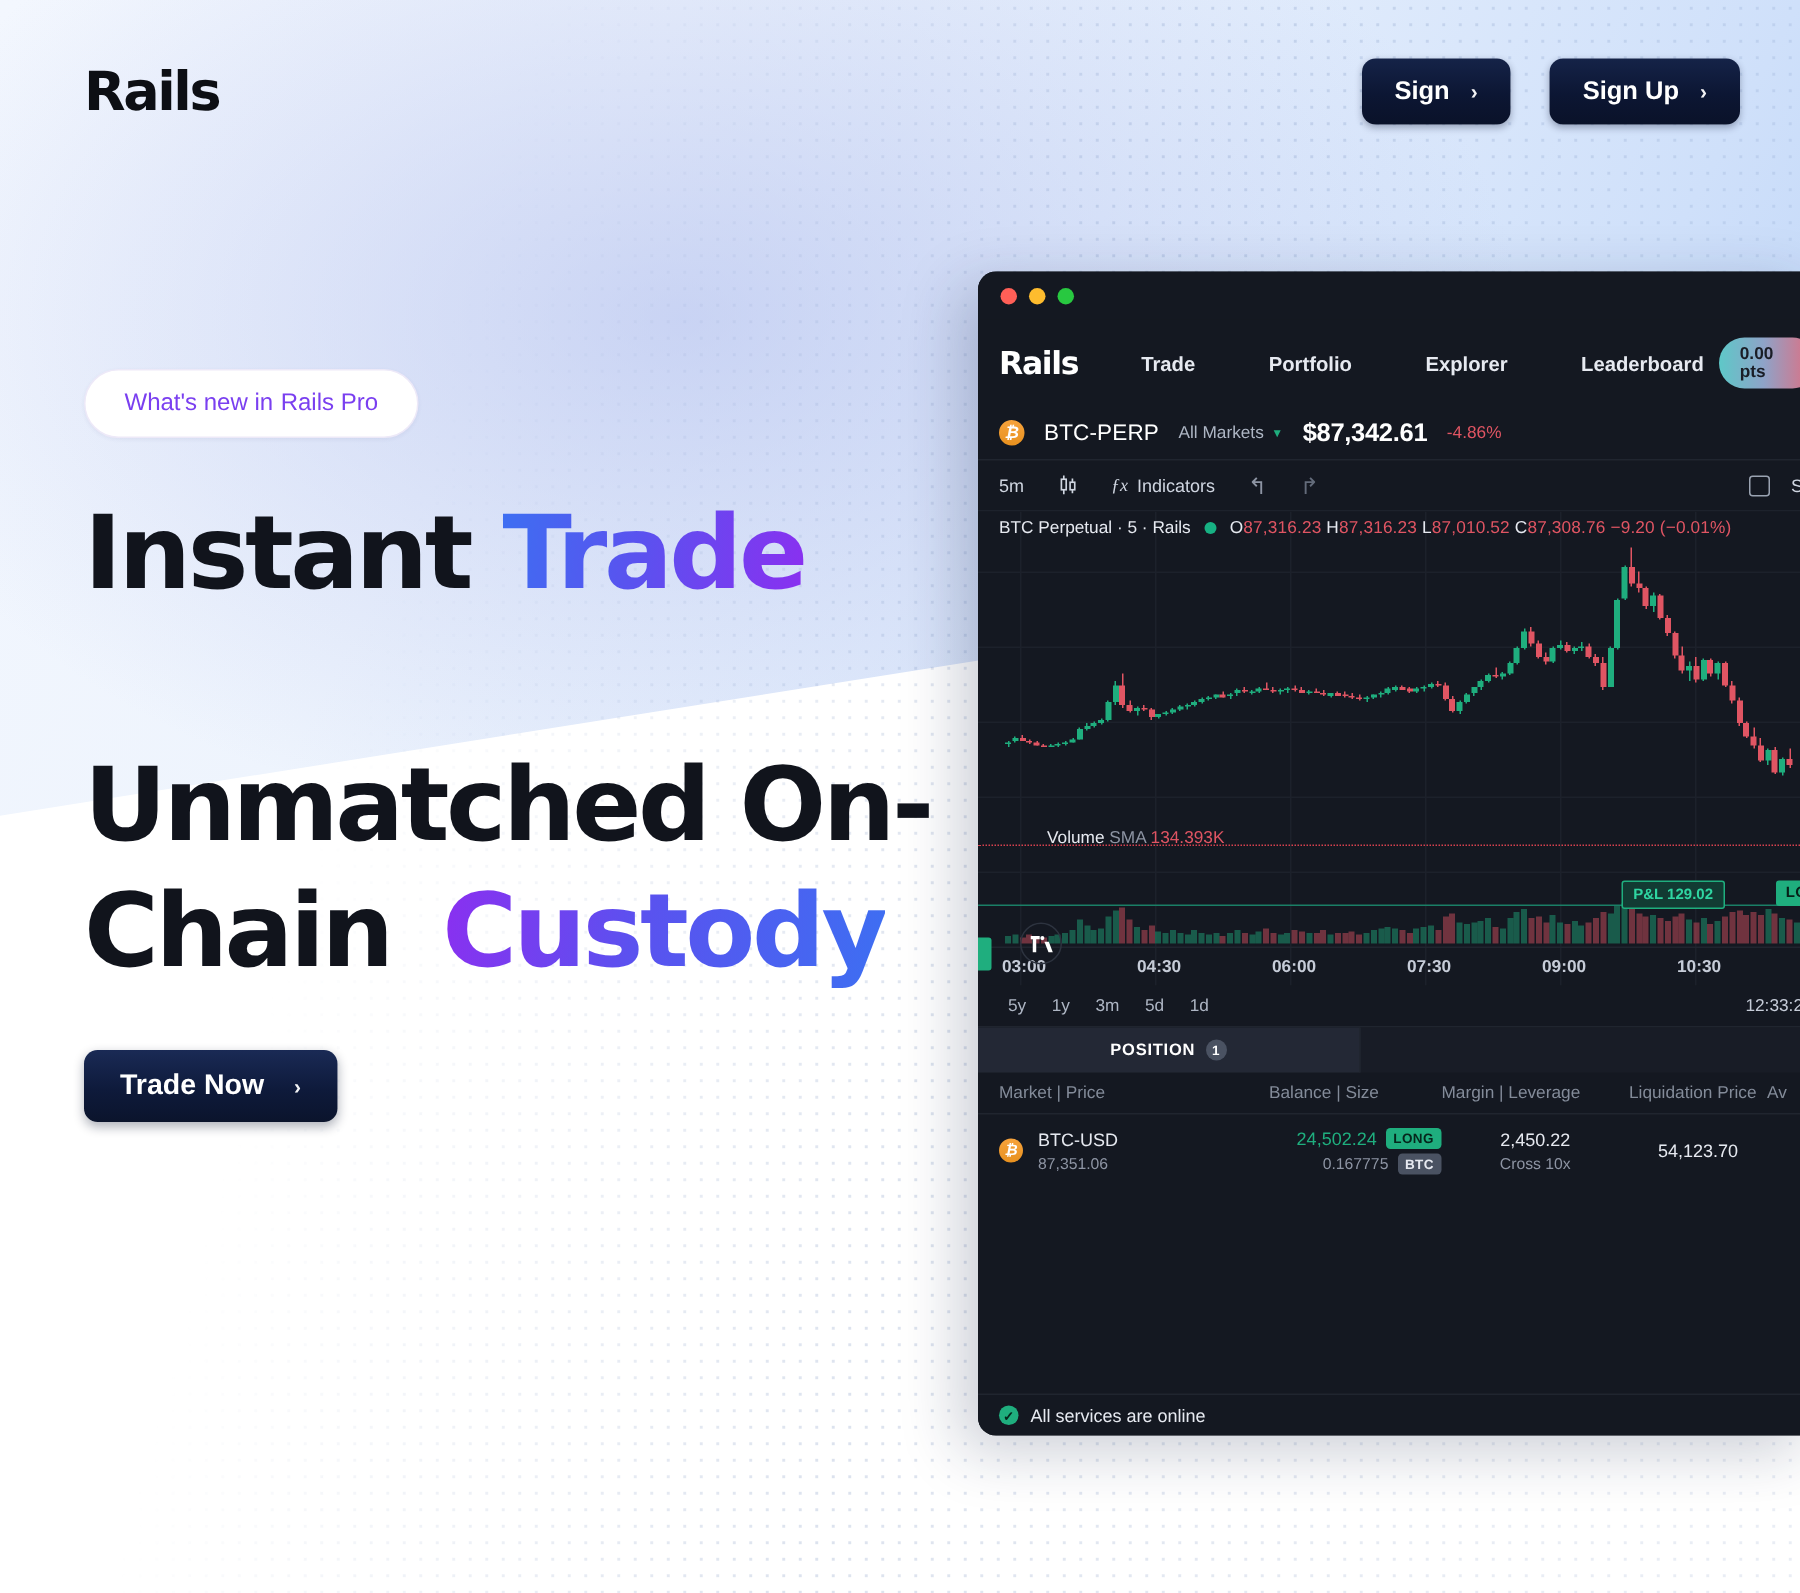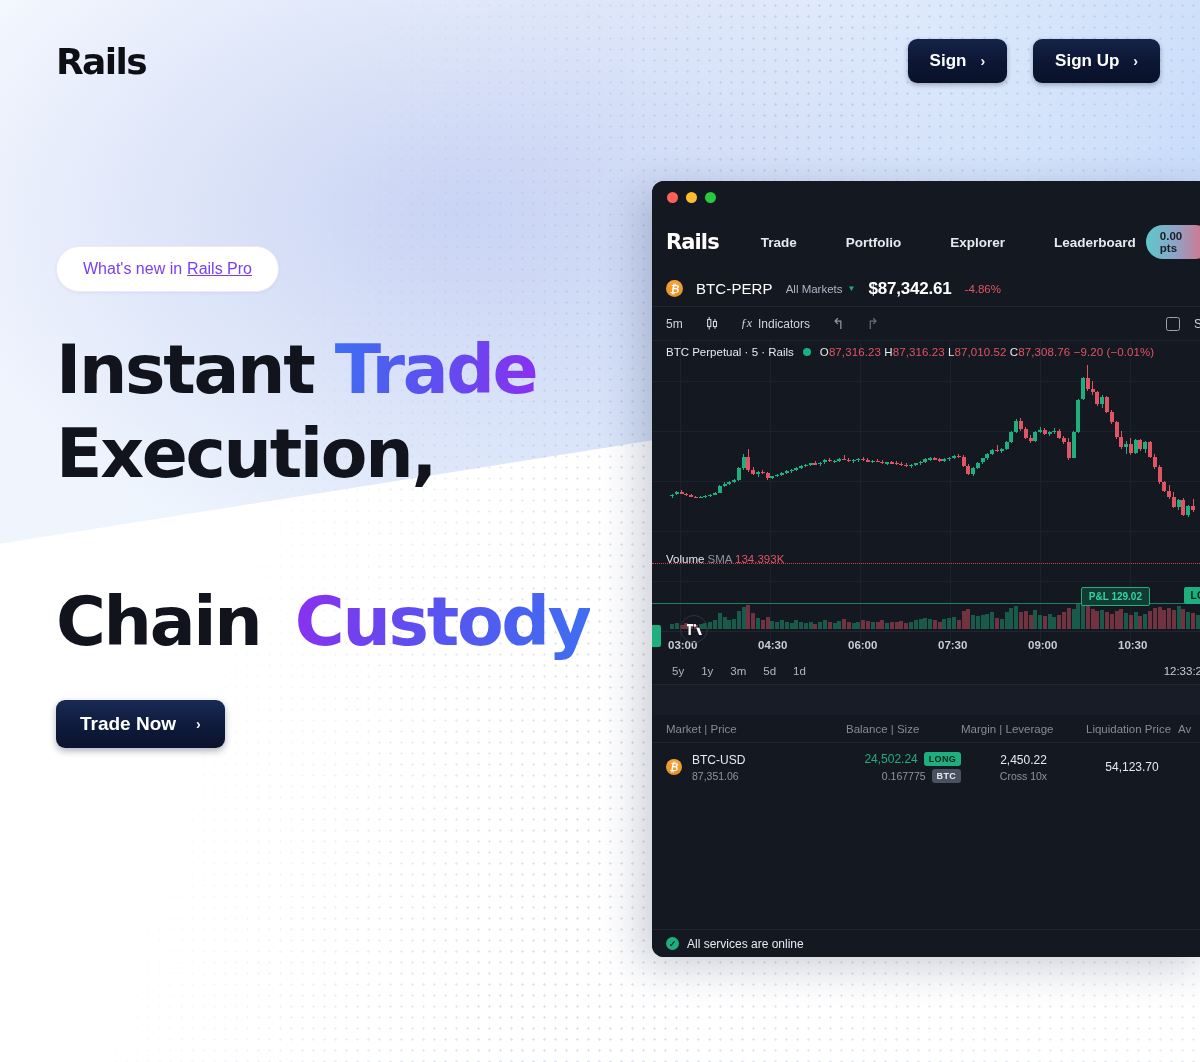--- a/index.html
+++ b/index.html
@@ -55,21 +55,21 @@
   .chev{ font-size:14px; font-weight:700; opacity:.95; }
 
   
   #hero{ position:absolute; left:56px; top:246px; width:620px; z-index:15; }
   #whats-new-pill{
     display:inline-flex; align-items:center; background:#fff;
     border:1px solid #ede9f8; border-radius:999px;
     padding:13px 26px; font-size:16px; color:#7a3ff0; font-weight:500;
     box-shadow:0 1px 3px rgba(60,60,110,.07); cursor:pointer; gap:5px;
   }
-  #whats-new-link{ text-decoration:underline; color:#7a3ff0; }
+  #whats-new-link{ color:#7a3ff0; }
 
   #hero-title{
     margin-top:36px; font-size:68px; line-height:84px;
     font-weight:800; letter-spacing:-2.3px; color:#11141c;
     font-family:"DejaVu Sans", sans-serif;
   }
   .grad-a{
     background:linear-gradient(100deg,#3d6ff2 0%,#5a52ef 45%,#8b2ff0 100%);
     -webkit-background-clip:text; background-clip:text; color:transparent;
   }
@@ -154,21 +154,21 @@
     background:#123b33; border:1px solid #1fae7e; color:#2fd6a2;
     font-size:10px; font-weight:600; padding:3px 7px; border-radius:2px; white-space:nowrap;
   }
   #long-badge{
     position:absolute; right:0px; top:246px; z-index:6;
     background:#1fae7e; color:#062018; font-size:10px; font-weight:700;
     padding:3px 7px; border-radius:2px; letter-spacing:.3px;
   }
 
   #volume-legend{ position:absolute; left:14px; top:212px; font-size:11.5px; z-index:5; }
-  #volume-legend .w{ color:#e6e9f0; } #volume-legend .s{ color:#8d94a3; } #volume-legend .v{ color:#e05563; }
+  #volume-legend .w{ color:#e6e9f0;margin-left:32px; } #volume-legend .s{ color:#8d94a3; } #volume-legend .v{ color:#e05563; }
   #vol-bars{ position:absolute; left:18px; right:0; top:236px; height:52px; }
   .vb{ position:absolute; bottom:0; width:4px; }
 
   #tv-logo{
     position:absolute; left:28px; top:274px; width:28px; height:28px;
     border-radius:50%; border:1px solid #2d333f;
     display:flex; align-items:center; justify-content:center; z-index:5;
   }
   #time-axis{
     position:absolute; left:0; right:0; bottom:0; height:26px;
@@ -241,22 +241,22 @@
 </header>
 
 <section id="hero">
   <div id="whats-new-pill">
     <span>What's new in </span>
     <span id="whats-new-link">Rails Pro</span>
   </div>
 
   <h1 id="hero-title">
     <span>Instant </span><span class="grad-a">Trade</span><br>
-    <span>Execution,</span><br>
     <br>
+    <span>Unmatched On-</span><br>
     <span>Chain </span><span class="grad-b">Custody</span>
   </h1>
 
 
   <button id="trade-now-btn">
     <span>Trade Now</span>
     <span class="chev">›</span>
   </button>
 </section>
 
@@ -927,20 +927,24 @@
   <div id="range-bar">
     <span class="range-btn">5y</span>
     <span class="range-btn">1y</span>
     <span class="range-btn">3m</span>
     <span class="range-btn">5d</span>
     <span class="range-btn">1d</span>
     <span id="clock">12:33:2</span>
   </div>
 
   <div id="tabs">
+    <div class="tab active">
+      <span>POSITION</span>
+      <span class="tab-count">1</span>
+    </div>
   </div>
 
   <div id="table-head">
     <span class="th" style="width:180px">Market | Price</span>
     <span class="th" style="width:115px">Balance | Size</span>
     <span class="th" style="width:125px">Margin | Leverage</span>
     <span class="th" style="width:92px">Liquidation Price</span>
     <span class="th">Av</span>
   </div>
 

